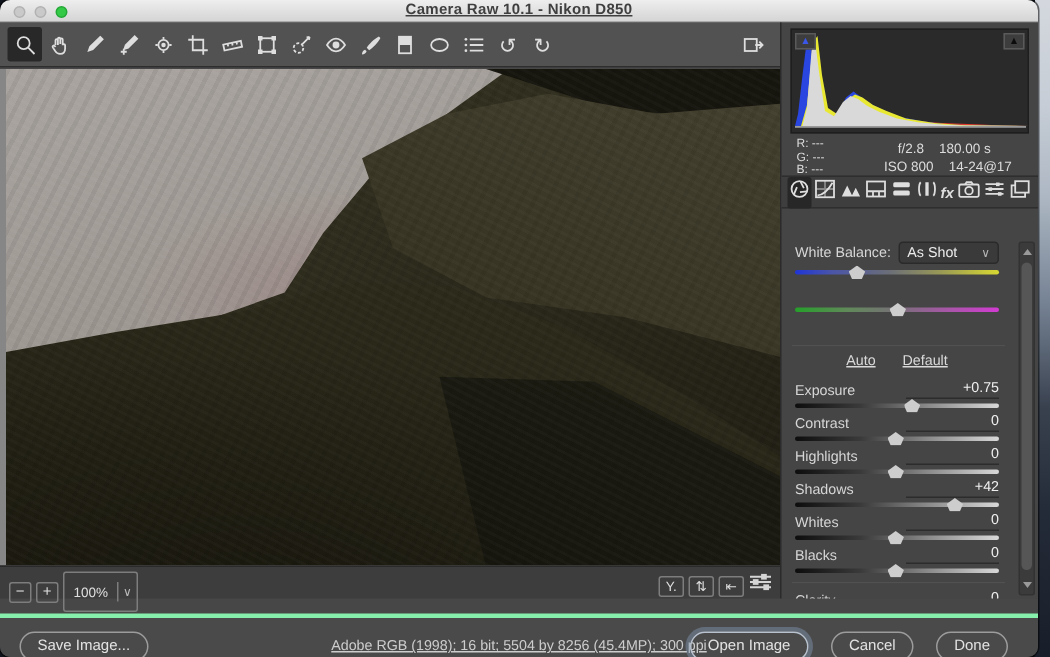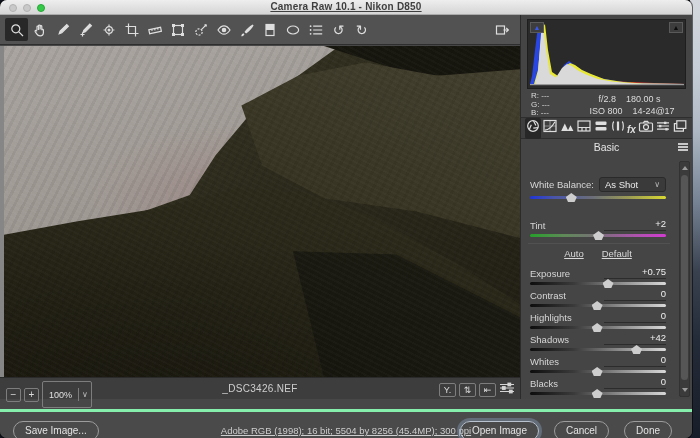--- a/index.html
+++ b/index.html
@@ -296,21 +296,20 @@
 
     <div id="viewerbar">
       <div class="vb-left">
         <div class="sq-btn">−</div>
         <div class="sq-btn">+</div>
         <div id="zoom-select">
           <span class="zv">100%</span>
           <span class="zc">∨</span>
         </div>
       </div>
-      <div id="filename">_DSC3426.NEF</div>
       <div class="vb-right">
         <div class="sq-btn">Y.</div>
         <div class="sq-btn">⇅</div>
         <div class="sq-btn">⇤</div>
         <div>
           <svg width="16" height="14" viewBox="0 0 16 14">
             <g stroke="#d5d5d5" stroke-width="1.2" fill="#d5d5d5">
               <path d="M1 3.5h14M1 7h14M1 10.5h14"></path>
               <rect x="9" y="2.2" width="2.6" height="2.6"></rect>
                 <rect x="3.5" y="5.7" width="2.6" height="2.6"></rect>
@@ -421,44 +420,36 @@
           <div class="ptab">
             <span><svg width="16" height="14" viewBox="0 0 16 14">
                 <g fill="none" stroke="#dedede" stroke-width="1.2">
                   <rect x="4.8" y="1.8" width="9" height="7.6"></rect>
                   <path d="M4.8 4.6H2.4v7.6h9V9.4"></path>
                 </g>
               </svg></span>
           </div>
         </div>
 
-      <div id="panel-header">
-        <span>Basic</span>
-        <span id="panel-menu-icon"></span>
-      </div>
 
       <div id="controls">
         <div id="wb-row">
           <span id="wb-label">White Balance:</span>
           <div id="wb-select">
             <span class="wv">As Shot</span>
             <span class="wc">∨</span>
           </div>
         </div>
         <div id="rows">
             <div class="s-row">
               <div class="track temperature">
                 <span class="thumb" style="left:calc(30% - 5px)"></span>
               </div>
             </div>
             <div class="s-row">
-              <div class="s-top">
-                <span class="s-label">Tint</span>
-                <span class="s-value">+2</span>
-              </div>
               <div class="track tint">
                 <span class="thumb" style="left:calc(50% - 5px)"></span>
               </div>
             </div>
             <div class="divider"></div>
             <div id="links-row">
               <span class="plink">Auto</span>
               <span class="plink">Default</span>
             </div>
             <div class="s-row">

